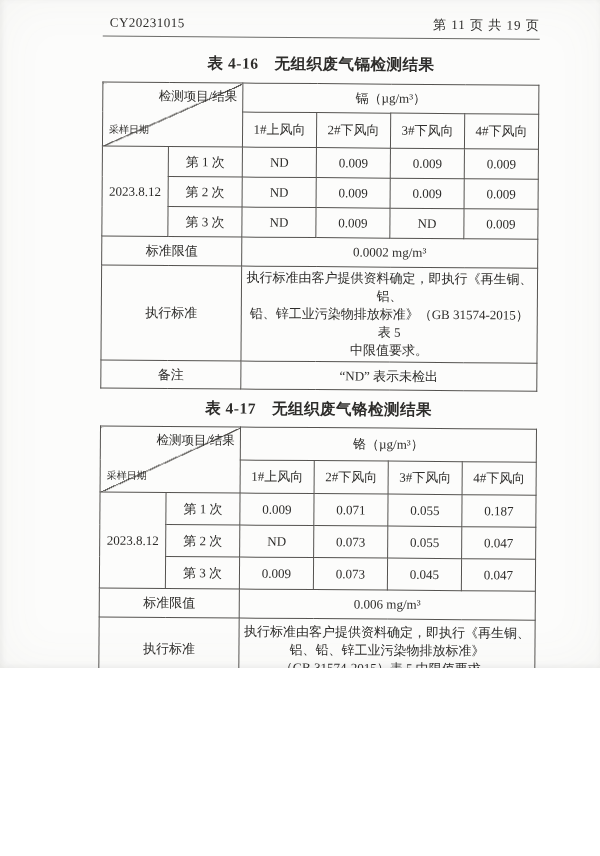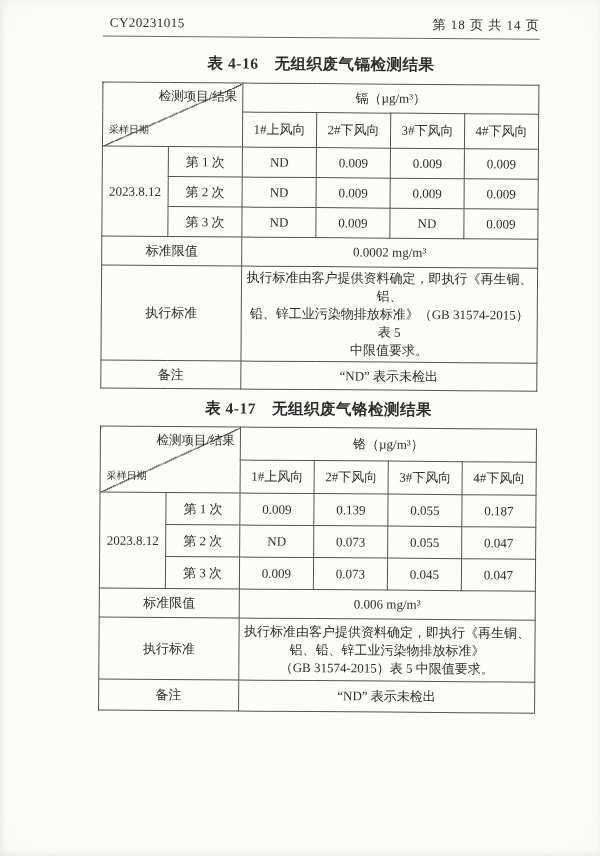--- a/index.html
+++ b/index.html
@@ -7,21 +7,21 @@
     padding: 0;
     background: #ffffff;
   }
   body {
     font-family: "Liberation Serif", "DejaVu Serif", serif;
     color: #2e2d2b;
   }
   .page {
     position: relative;
     width: 600px;
-    height: 856px;
+    height: 668px;
     background: #fcfcfb;
     overflow: hidden;
     box-shadow:
       inset 0 0 50px rgba(110,110,100,0.05),
       inset 3px 0 6px rgba(0,0,0,0.035),
       inset 0 -3px 6px rgba(0,0,0,0.03);
   }
   
   .sheet {
     position: absolute;
@@ -121,21 +121,21 @@
 </style>
 </head>
 <body>
 
 <div class="page">
   <div class="sheet">
     <div class="content">
 
       <div class="header">
         <span class="doc-num">CY20231015</span>
-        <span class="page-num">第 18 页 共 14 页</span>
+        <span class="page-num">第 11 页 共 19 页</span>
       </div>
 
       <div class="table-title title-1">表 4-16　无组织废气镉检测结果</div>
       <table class="t1">
         <colgroup>
           <col class="c-date">
             <col class="c-seq">
           <col class="c-d">
             <col class="c-d">
             <col class="c-d">
@@ -215,21 +215,21 @@
           <tr class="h2">
             <td>1#上风向</td>
             <td>2#下风向</td>
             <td>3#下风向</td>
             <td>4#下风向</td>
           </tr>
           <tr class="data">
             <td rowspan="3">2023.8.12</td>
             <td>第 1 次</td>
             <td>0.009</td>
-            <td>0.139</td>
+            <td>0.071</td>
             <td>0.055</td>
             <td>0.187</td>
           </tr>
           <tr class="data">
             <td>第 2 次</td>
             <td>ND</td>
             <td>0.073</td>
             <td>0.055</td>
             <td>0.047</td>
           </tr>

